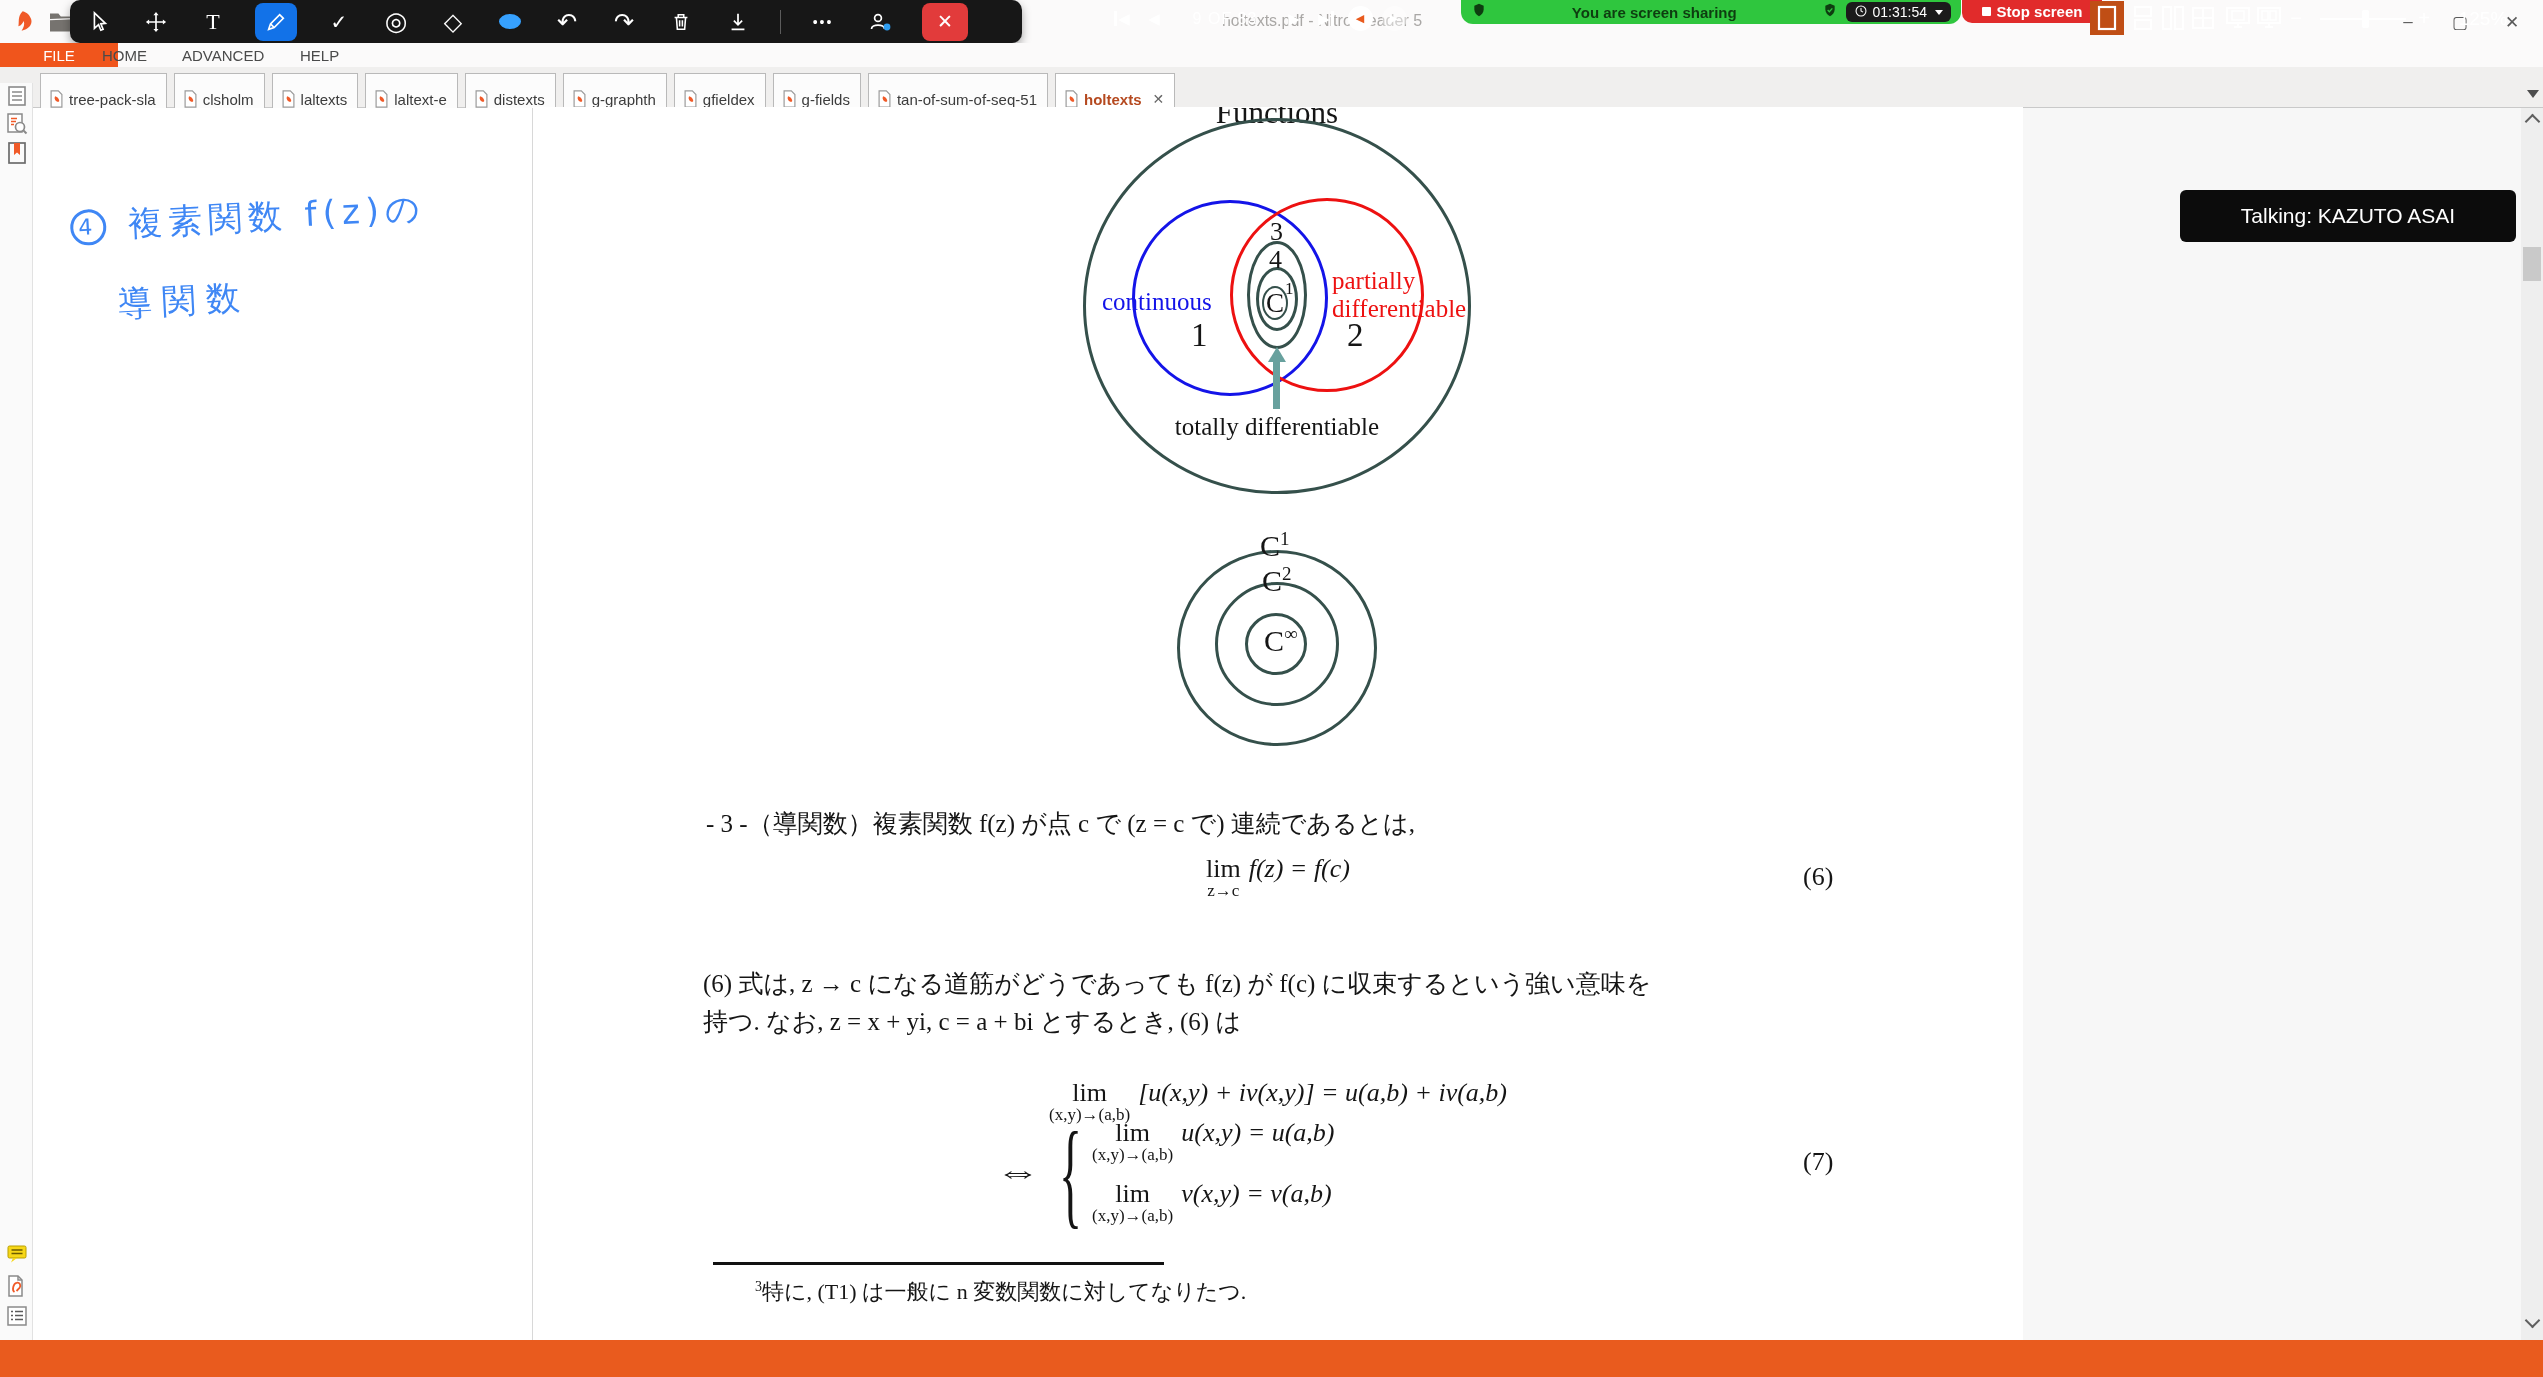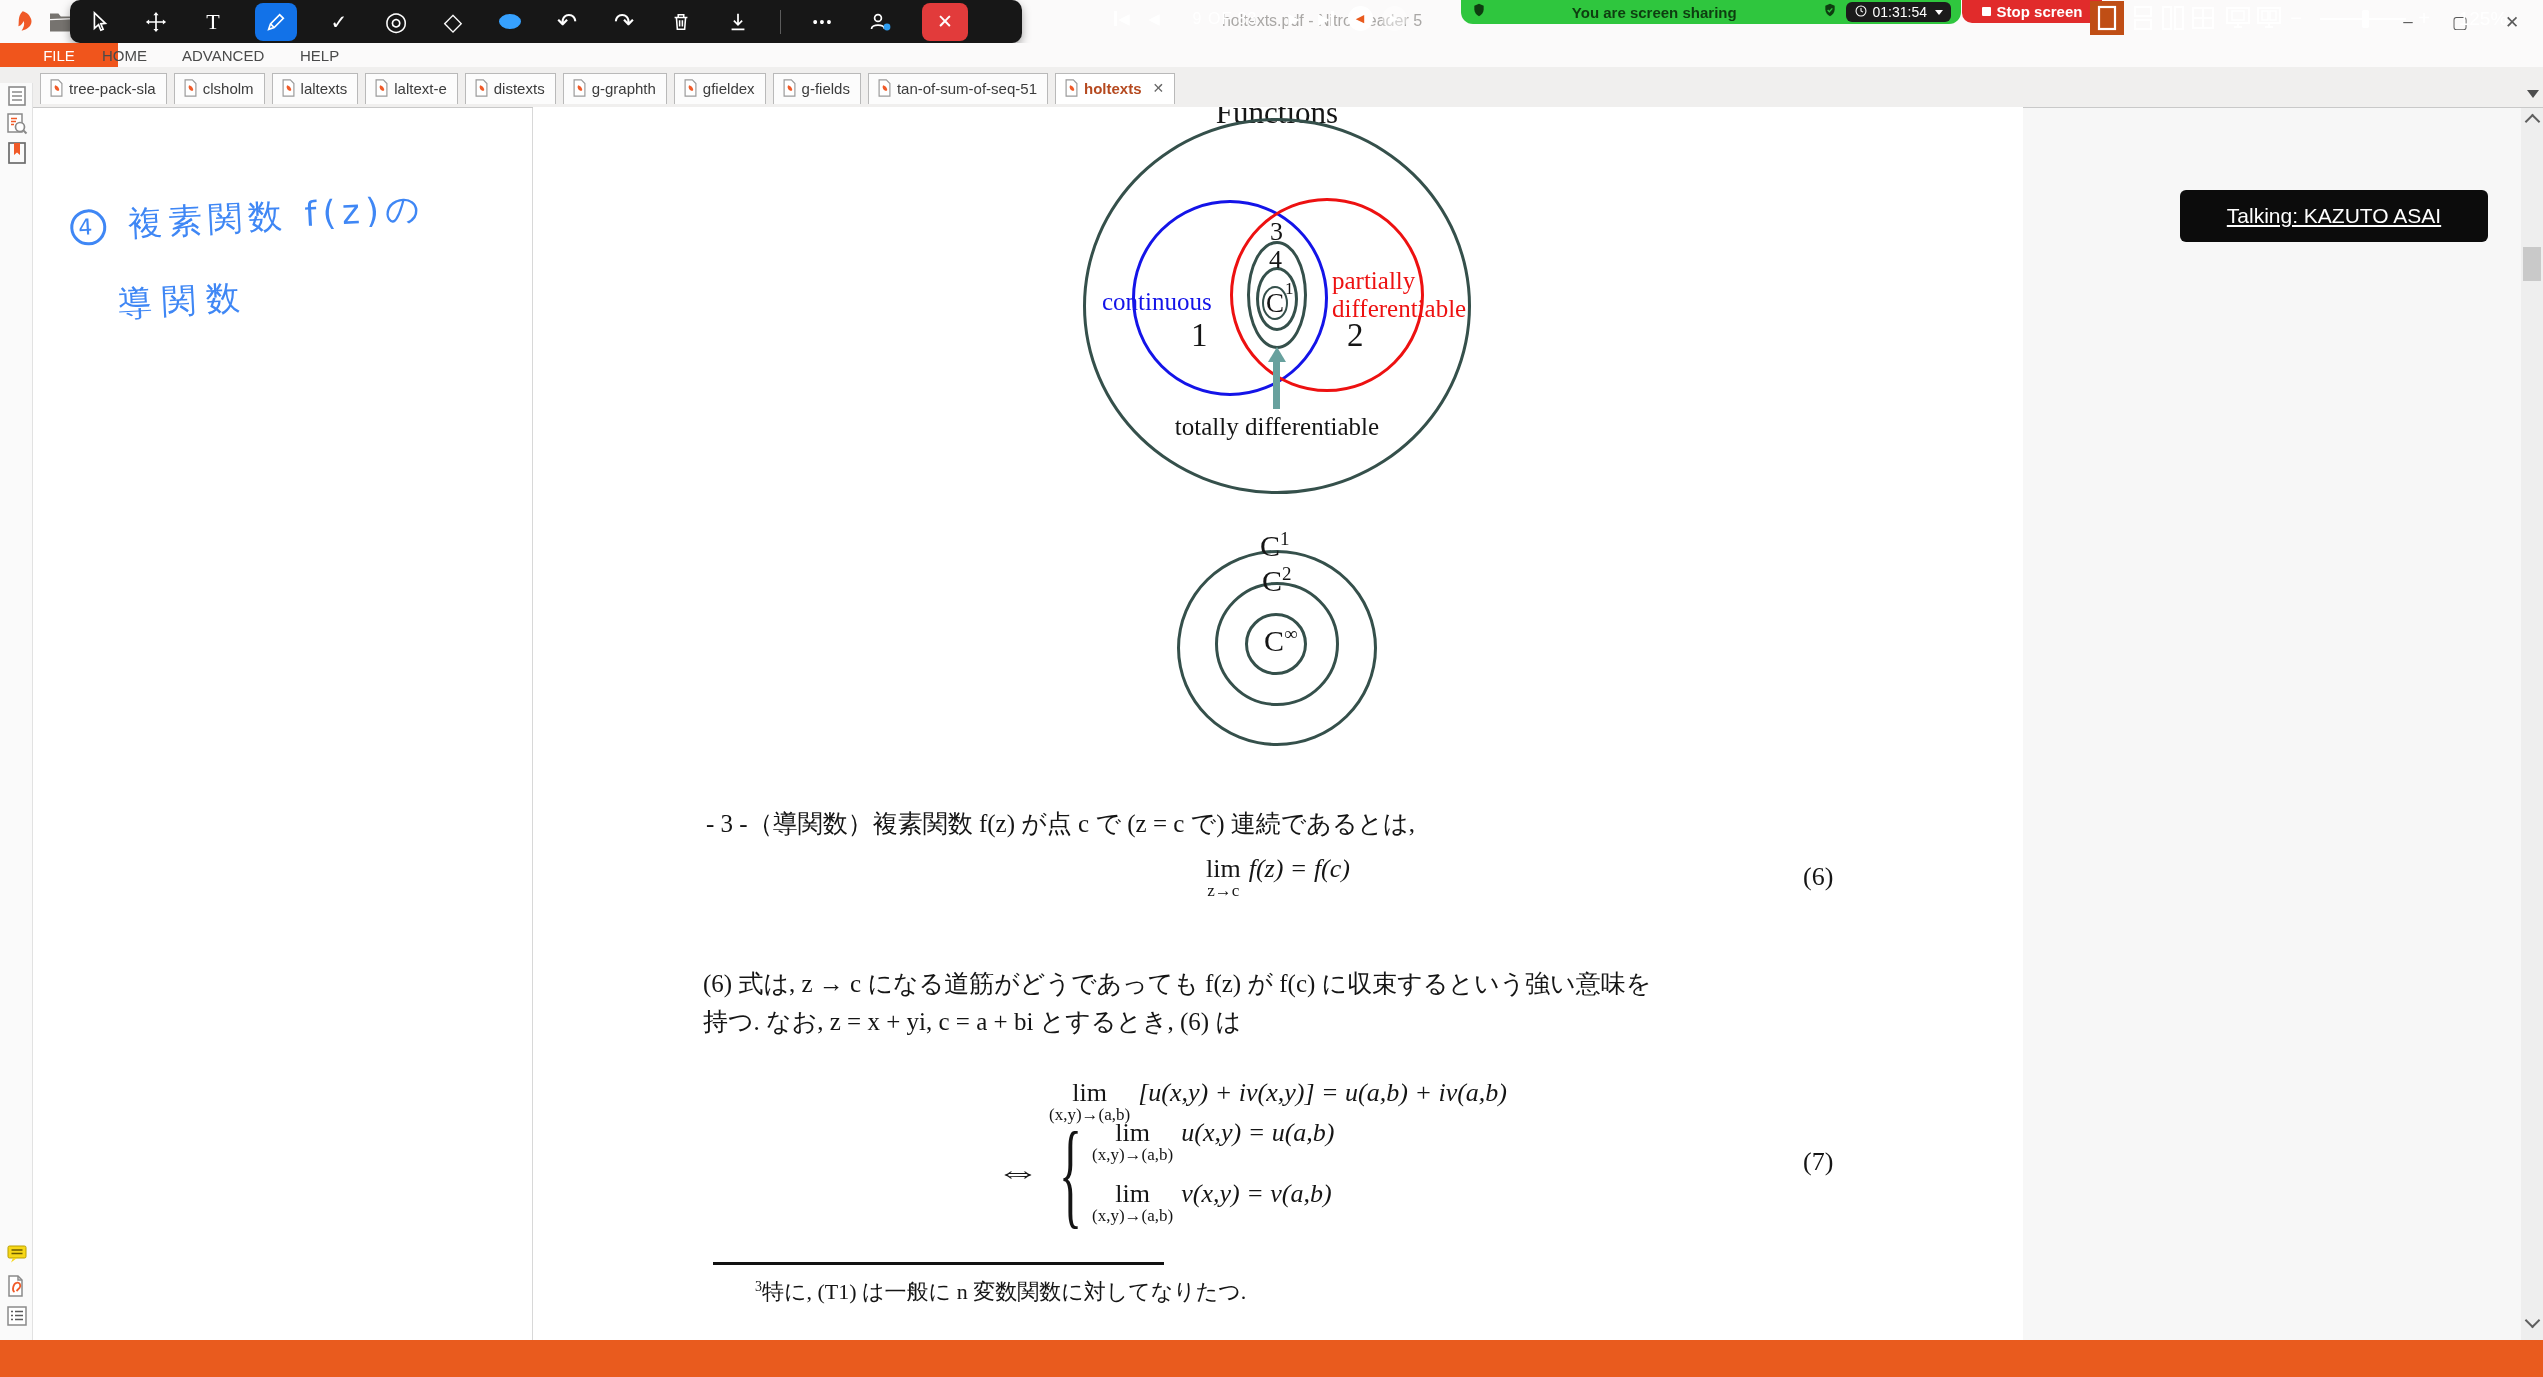--- a/index.html
+++ b/index.html
@@ -24,21 +24,21 @@
   
   #menurow{left:0;top:43px;width:2543px;height:24px;background:#fbfafa;}
   #file-btn{left:0;top:43px;width:118px;height:24px;background:#f0551c;color:#fff;font-size:15px;
             display:flex;align-items:center;justify-content:center;}
   .menu-item{top:47px;color:#4a4a4a;font-size:15px;}
 
   
   #tabbar{left:0;top:67px;width:2543px;height:41px;background:#f0efee;border-bottom:1px solid #c9c9c9;box-sizing:border-box;}
   #tabs{left:40px;top:73px;display:flex;gap:7px;align-items:flex-end;}
   .tab{display:flex;align-items:center;gap:5px;background:#fcfcfc;border:1px solid #b9b9b9;border-bottom:none;
-       padding:5px 10px 7px 8px;font-size:15px;color:#3c3c3c;white-space:nowrap;}
+       padding:16px 10px 7px 8px;font-size:15px;color:#3c3c3c;white-space:nowrap;}
   .tab.active{background:#fff;font-weight:bold;color:#b5491f;}
   .tab .x{color:#666;font-size:14px;margin-left:6px;font-weight:normal;}
   #tab-caret{left:2527px;top:90px;width:0;height:0;border-left:6px solid transparent;border-right:6px solid transparent;border-top:8px solid #4d4d4d;}
 
   
   #leftstrip{left:0;top:83px;width:33px;height:1257px;background:#fafafa;border-right:1px solid #e2e2e2;box-sizing:border-box;}
   .stripicon{left:5px;width:24px;height:24px;}
 
   
   #leftpanel{left:34px;top:108px;width:499px;height:1232px;background:#fff;border-right:1px solid #d8d8d8;box-sizing:border-box;}
@@ -98,22 +98,22 @@
   #eq7-block{position:absolute;left:470px;top:1012px;display:flex;align-items:center;}
   #iff{font-size:30px;transform:scaleX(1.5);display:inline-block;margin-right:26px;}
   #brace{font-size:48px;transform:scaleY(2.45);display:inline-block;margin-right:10px;font-weight:400;}
   #eq7-cases{display:flex;flex-direction:column;gap:16px;}
   .caserow{display:flex;align-items:flex-start;}
   #foot-rule{left:180px;top:1155px;width:451px;height:2.5px;background:#111;}
   #footnote{left:222px;top:1170px;font-size:22px;}
   #footnote sup{font-size:14px;}
 
   
-  #talking{left:2180px;top:190px;width:308px;height:52px;background:#0c0c0c;border-radius:6px;
-           display:flex;align-items:center;justify-content:center;color:#fff;font-size:21px;text-decoration:underline;}
+  #talking{left:2180px;top:190px;width:336px;height:52px;background:#0c0c0c;border-radius:6px;
+           display:flex;align-items:center;justify-content:center;color:#fff;font-size:21px;}
 
   
   #scrollbar{left:2521px;top:108px;width:22px;height:1232px;background:#eeeeee;}
   #scroll-thumb{left:2523px;top:247px;width:18px;height:34px;background:#c9c9c9;}
   .chev{width:9px;height:9px;border-left:2px solid #5f5f5f;border-bottom:2px solid #5f5f5f;}
   #chev-up{left:2527px;top:116px;transform:rotate(135deg);}
   #chev-down{left:2527px;top:1315px;transform:rotate(-45deg);}
 
   
   #sharebar{left:1461px;top:0;width:500px;height:24px;background:#2fc63e;border-radius:0 0 12px 12px;

